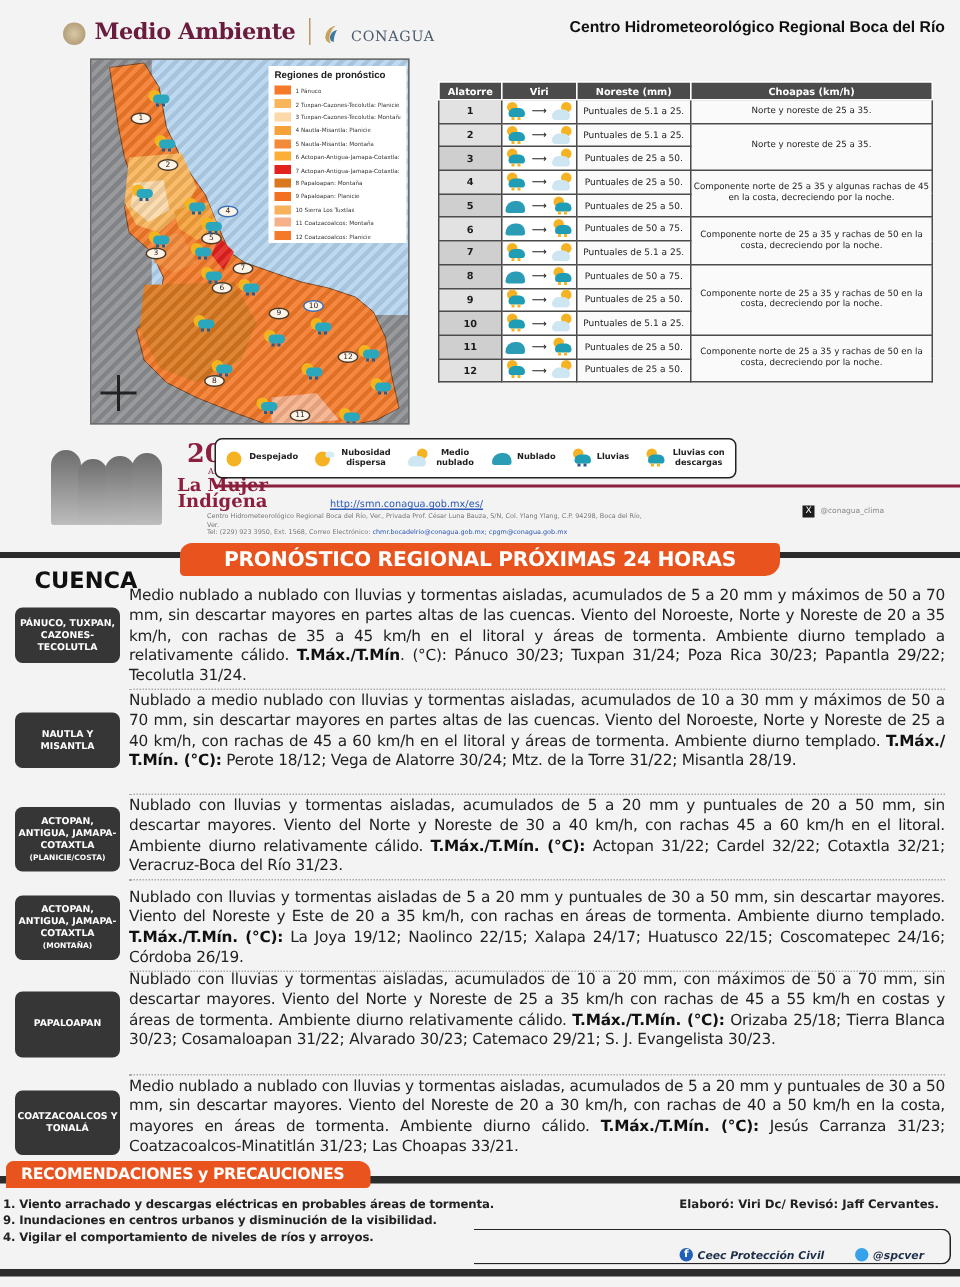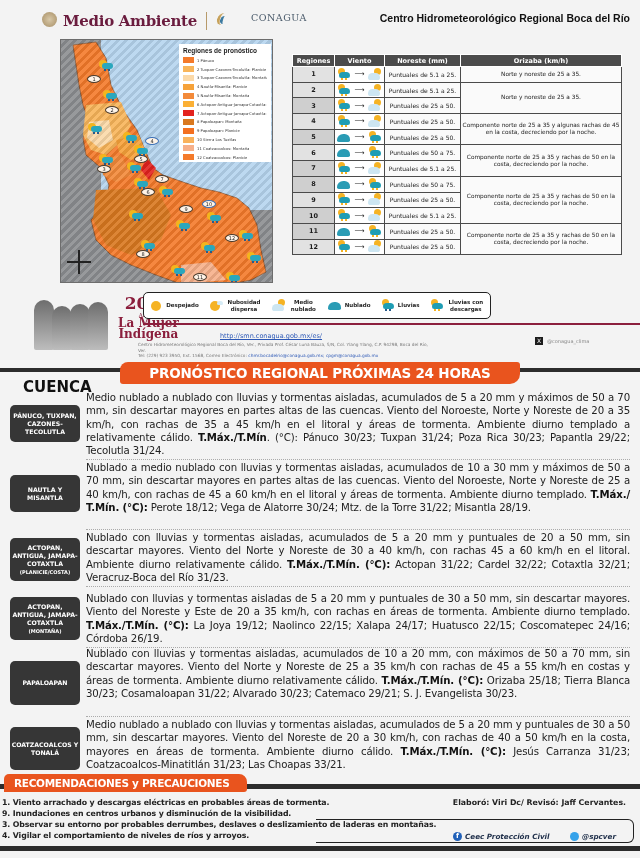--- a/index.html
+++ b/index.html
@@ -1,27 +1,27 @@
 <!DOCTYPE html>
 <html><head>
 <meta charset="utf-8">
 <style>
   * { box-sizing: border-box; margin: 0; padding: 0; }
   html, body { width: 640px; height: 858px; overflow: hidden; }
   body { background: #f3f3f3; font-family: "DejaVu Sans", sans-serif; position: relative; color: #1c1c1c; }
 
   
-  .logo-bar { position: absolute; left: 42px; top: 12px; display: flex; align-items: flex-start; gap: 6px; }
+  .logo-bar { position: absolute; left: 42px; top: 12px; display: flex; align-items: flex-end; gap: 6px; }
   .seal { width: 15px; height: 15px; border-radius: 50%; background: radial-gradient(circle,#d8c8a8 0%,#b59f78 70%,#8d7a58 100%); }
   .ma-text { font-family: "DejaVu Serif", serif; font-weight: bold; font-size: 15px; color: #6a1c3e; letter-spacing: -0.3px; }
   .divider-v { width: 1px; height: 18px; background: #b79a6a; margin: 0 3px; }
   .conagua-ic { width: 12px; height: 14px; position: relative; }
   .conagua-ic::before { content: ""; position: absolute; left: 1px; top: 1px; width: 9px; height: 12px; border-left: 3px solid #c7a25b; border-radius: 8px 0 0 8px; transform: skewX(-15deg); }
   .conagua-ic::after { content: ""; position: absolute; left: 4px; top: 4px; width: 7px; height: 8px; border-left: 3px solid #3d7aa0; border-radius: 8px 0 0 8px; transform: skewX(-15deg); }
-  .conagua-txt { font-family: "DejaVu Serif", serif; font-size: 9.5px; color: #4b5b6b; letter-spacing: 0.5px; margin-left: 17px; }
+  .conagua-txt { font-family: "DejaVu Serif", serif; font-size: 9.5px; color: #4b5b6b; letter-spacing: 0.5px; }
 
   .hdr-right { position: absolute; right: 10px; top: 12px; text-align: right; font-family: "Liberation Sans", sans-serif; }
   .hdr-right .t1 { font-weight: bold; font-size: 10.5px; color: #111; }
   .hdr-right .t2 { font-size: 10.5px; color: #222; margin-top: 1px; }
 
   
   .map { position: absolute; left: 60px; top: 39px; width: 213px; height: 244px; background: #8f9194; border: 1px solid #6d6d6d; overflow: hidden; }
   .map .sea { position: absolute; left: 40px; top: 0; width: 173px; height: 244px; background: #b6d5ef; }
   .map .relief { position: absolute; left: 0; top: 0; width: 100%; height: 100%;
     background: repeating-linear-gradient(135deg, rgba(255,255,255,.10) 0 3px, rgba(0,0,0,.08) 3px 6px); }
@@ -284,24 +284,24 @@
       <span class="s"></span>
       <span class="c"></span>
       <span class="r"></span>
     </div>
   <div class="compass"></div>
 </div>
 
 <table class="rtable">
   <thead>
     <tr>
-      <th>Regiones</th>
-      <th>Viento</th>
+      <th>Alatorre</th>
+      <th>Viri</th>
       <th>Noreste (mm)</th>
-      <th>Orizaba (km/h)</th>
+      <th>Choapas (km/h)</th>
     </tr>
   </thead>
   <tbody>
     <tr>
       <td class="rg">1</td>
       <td class="sky">
           <div class="sky-cell">
             <span class="ic storm">
               <span class="sun"></span>
               <span class="cl"></span>
@@ -639,21 +639,20 @@
 </div>
 <div class="desc" style="top:718px">
   <span>Medio nublado a nublado con lluvias y tormentas aisladas, acumulados de 5 a 20 mm y puntuales de 30 a 50 mm, sin descartar mayores. Viento del Noreste de 20 a 30 km/h, con rachas de 40 a 50 km/h en la costa, mayores en áreas de tormenta. Ambiente diurno cálido. </span><b>T.Máx./T.Mín. (°C):</b><span> Jesús Carranza 31/23; Coatzacoalcos-Minatitlán 31/23; Las Choapas 33/21.</span>
 </div>
 
 <div class="rec-bar"></div>
 <div class="rec-title">RECOMENDACIONES y PRECAUCIONES</div>
 <div class="rec-list">
   <div>1.  Viento arrachado y descargas eléctricas en probables áreas de tormenta.</div>
   <div>9.  Inundaciones en centros urbanos y disminución de la visibilidad.</div>
-  <div>3.  Observar su entorno por probables derrumbes, deslaves o deslizamiento de laderas en montañas.</div>
   <div>4.  Vigilar el comportamiento de niveles de ríos y arroyos.</div>
 </div>
 <div class="signed">Elaboró: Viri Dc/ Revisó: Jaff Cervantes.</div>
 <div class="social-box"></div>
 <div class="social" style="left:453px">
   <span class="fb">f</span>
   <span>Ceec Protección Civil</span>
 </div>
 <div class="social" style="left:570px">
   <span class="tw"></span>

